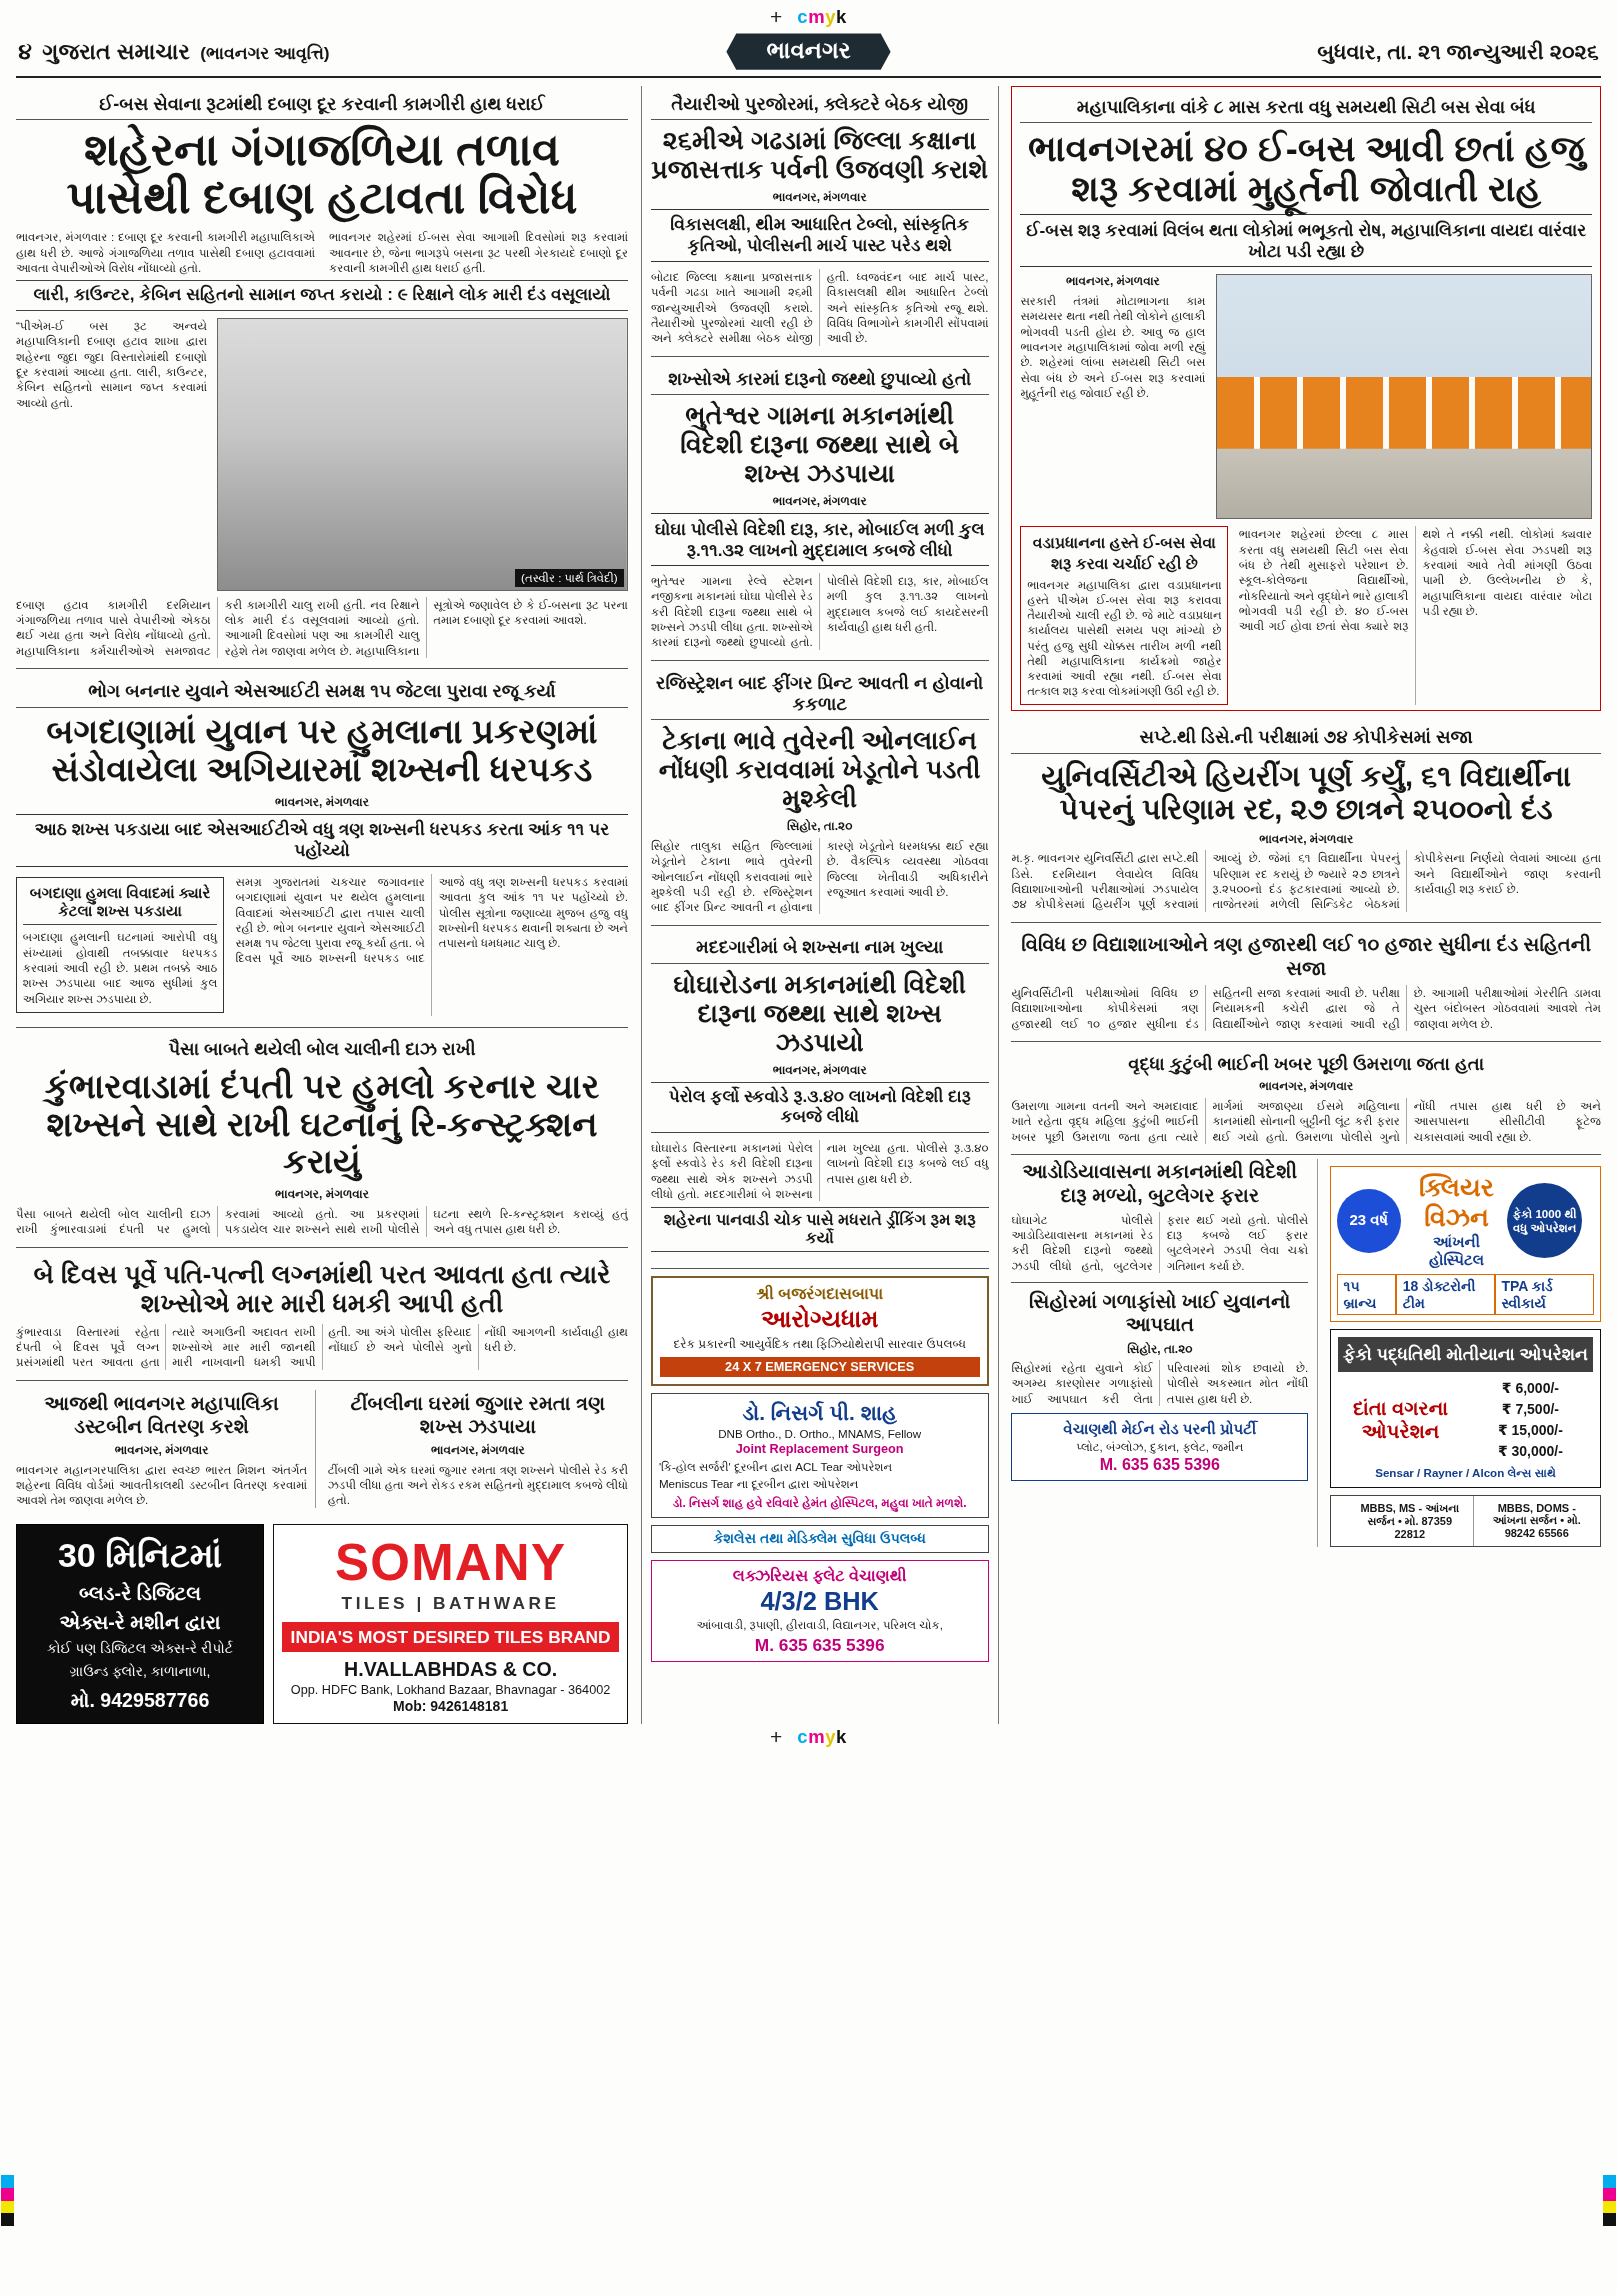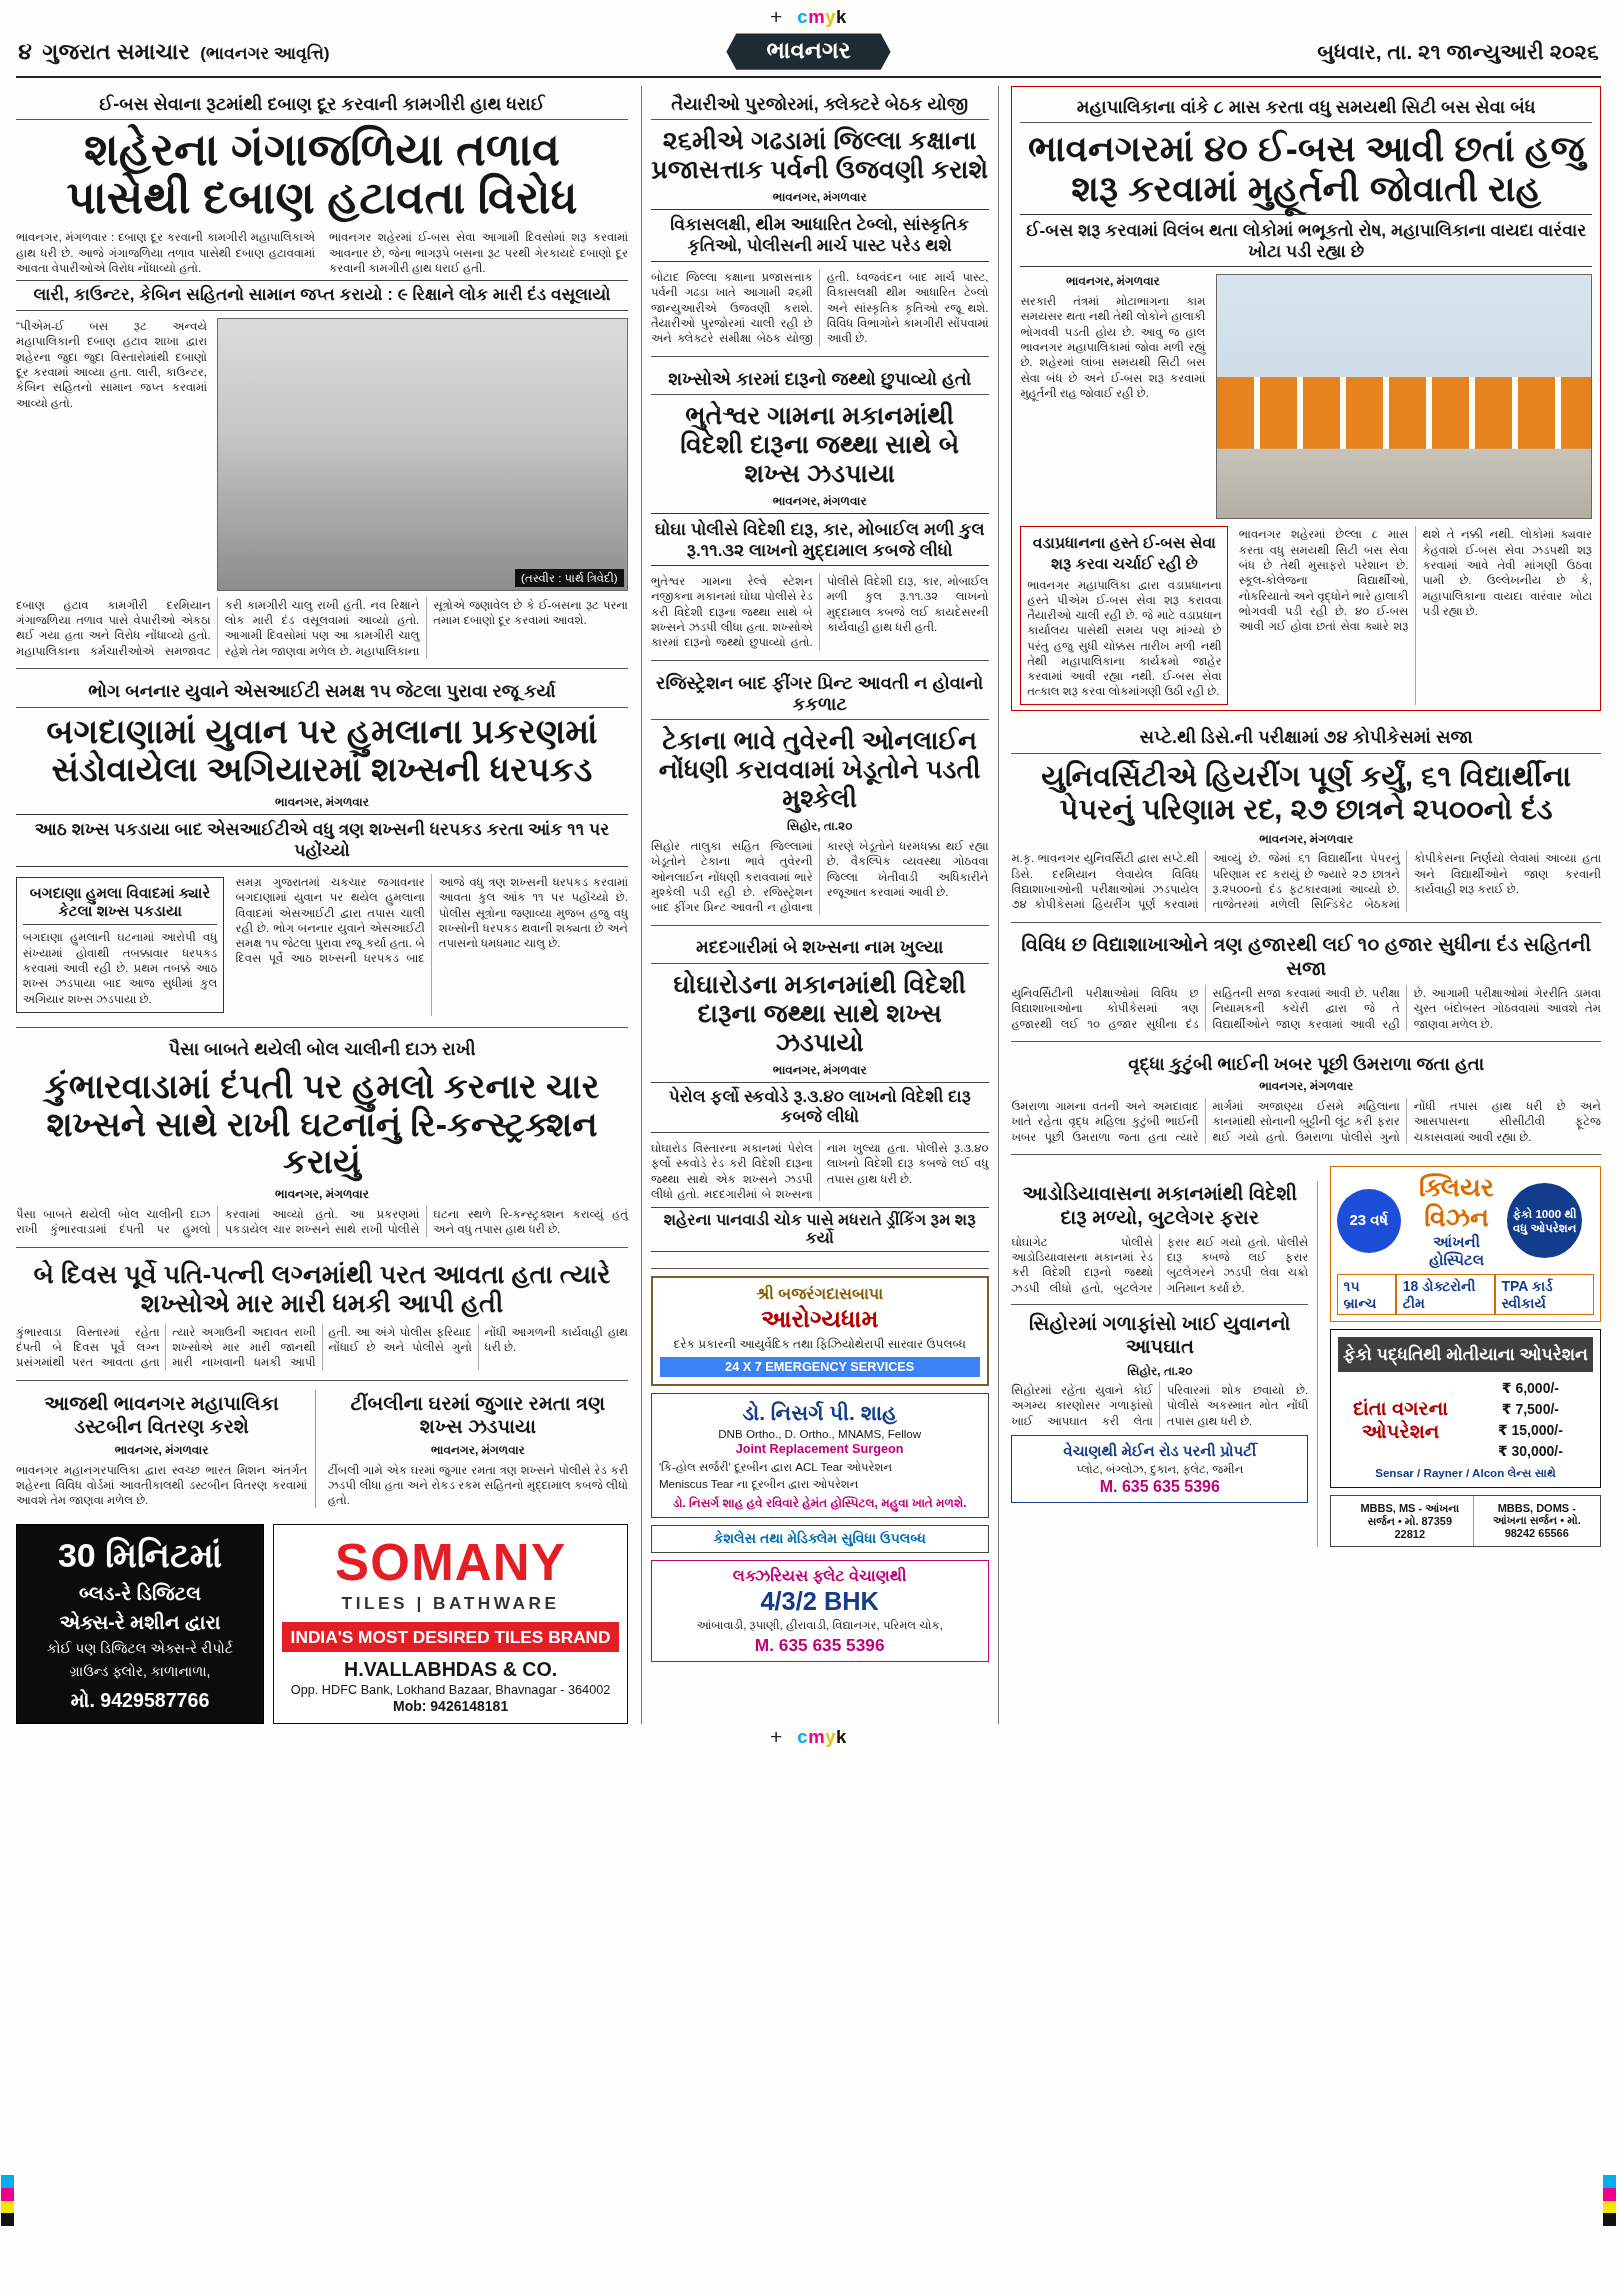--- a/index.html
+++ b/index.html
@@ -82,21 +82,21 @@
   .somany-sub{font-size:17.3px;font-weight:bold;color:#333;letter-spacing:3.5px;margin-top:1.2px;}
   .somany-band{background:#e31e24;color:#fff;font-size:17.3px;font-weight:bold;padding:4.6px 0;margin:8px 0 5.8px;}
   .somany-dealer{font-size:19.6px;font-weight:bold;}
   .somany-addr{font-size:12.7px;margin-top:2.3px;}
   .somany-mob{font-size:14px;font-weight:bold;margin-top:1.2px;}
   .ad-box{border:1.2px solid #444;padding:7px;margin-top:7px;text-align:center;background:#fff;}
   .ad-arogya{border:2.9px double #7a5c2e;}
   .ad-arogya .t1{font-size:16px;font-weight:bold;color:#8a5a00;}
   .ad-arogya .t2{font-size:24px;font-weight:bold;color:#b30000;margin:2.3px 0;}
   .ad-arogya .ln{font-size:12px;margin-top:3.5px;}
-  .ad-arogya .em{background:#3b82f6;color:#fff;font-size:12.7px;font-weight:bold;padding:2.9px 0;margin-top:5.8px;}
+  .ad-arogya .em{background:#c2410c;color:#fff;font-size:12.7px;font-weight:bold;padding:2.9px 0;margin-top:5.8px;}
   .ad-shah .nm{font-size:21px;font-weight:bold;color:#123c8c;}
   .ad-shah .q{font-size:11.6px;margin-top:2.3px;}
   .ad-shah .rl{font-size:12.7px;font-weight:bold;color:#c2007a;margin-top:2.3px;}
   .ad-shah .ln{font-size:11.6px;margin-top:3.5px;text-align:left;}
   .ad-shah .note{font-size:12px;font-weight:bold;color:#c2007a;margin-top:4.6px;}
   .strip{border:1.2px solid #444;background:#fff;font-size:14px;font-weight:bold;text-align:center;padding:4.6px;margin-top:7px;color:#006db7;}
   .ad-flats{border:1.4px solid #c2007a;text-align:center;padding:5.8px;margin-top:7px;background:#fff;}
   .ad-flats .t{font-size:16px;font-weight:bold;color:#c2007a;}
   .ad-flats .sz{font-size:25.4px;font-weight:bold;color:#123c8c;margin:2.3px 0;}
   .ad-flats .ar{font-size:11.6px;}
@@ -126,21 +126,21 @@
   .cmykstrip{position:absolute;display:flex;flex-direction:column;}
   .cmykstrip span{width:12.7px;height:12.7px;display:block;}
   .sq-c{background:#00aeef}.sq-m{background:#ec008c}.sq-y{background:#f3e600}.sq-k{background:#111}
   .strip-bl{left:1.2px;bottom:69px;}
   .strip-br{right:1.2px;bottom:69px;}
   .smallpair{display:grid;grid-template-columns:1fr 1fr;column-gap:11.6px;}
   .smallpair .half{border-right:0.6px solid #999;padding-right:8px;}
   .smallpair .half:last-child{border-right:none;padding-right:0;}
   .crosshead{font-size:16px;font-weight:bold;text-align:center;border-top:0.9px solid #444;border-bottom:0.9px solid #444;padding:3.5px;margin:5.8px 0;}
   .rgrid{display:grid;grid-template-columns:1fr 271px;column-gap:11.6px;}
-  .rgrid .lft{border-right:0.6px solid #999;padding-right:9.2px;margin-top:22px;}
+  .rgrid .lft{border-right:0.6px solid #999;padding-right:9.2px;}
 </style>
 </head>
 <body>
 
 <div class="page">
 
   <div class="regrow">
     <span class="regplus">+</span>
     <span class="cmyk"><span class="c-c">c</span><span class="c-m">m</span><span class="c-y">y</span><span class="c-k">k</span></span>
   </div>

